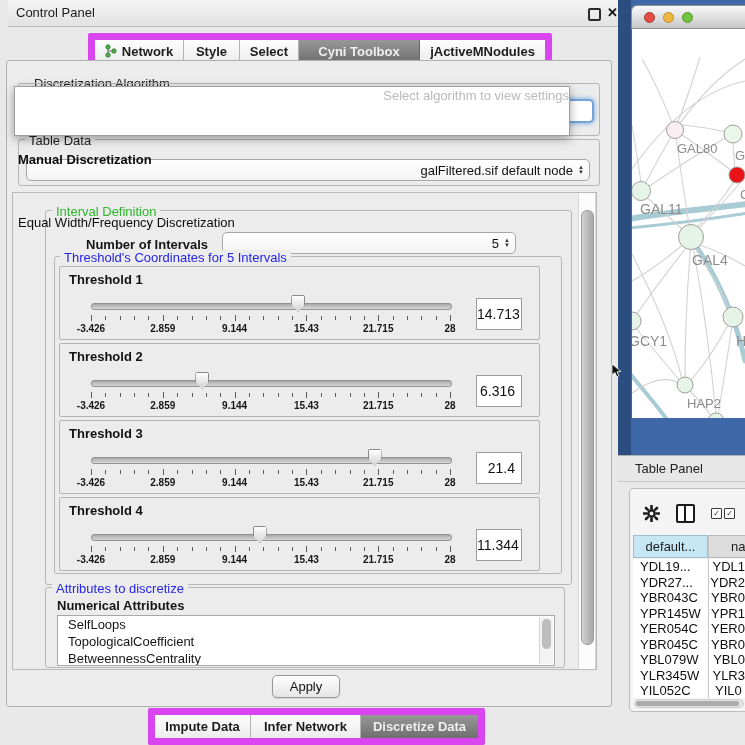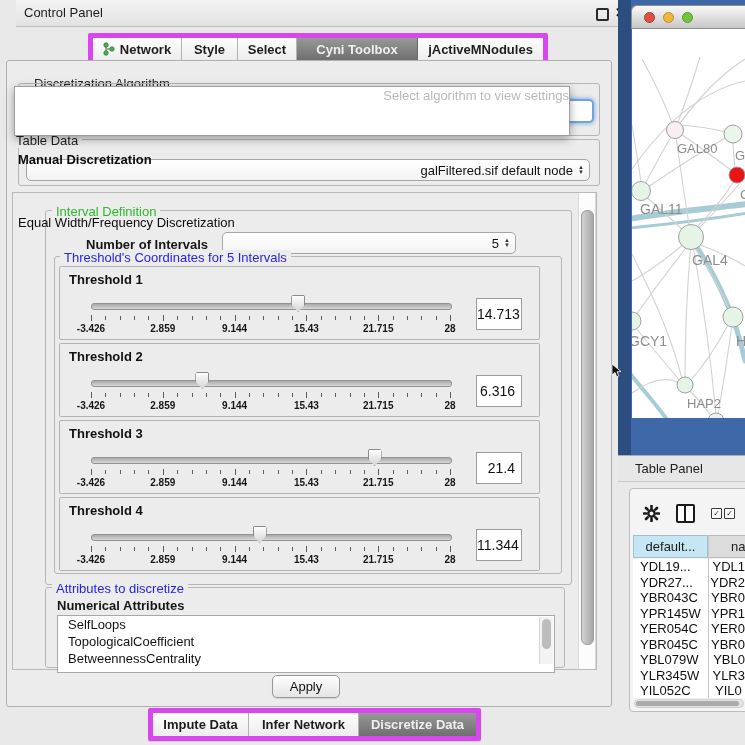--- a/index.html
+++ b/index.html
@@ -2,27 +2,27 @@
 <html><head>
 <meta charset="utf-8">
 <style>
   html,body{margin:0;padding:0;background:#cfcfcf;}
   .screen{position:relative;width:745px;height:745px;background:#e7e7e7;
     font-family:"Liberation Sans",sans-serif;overflow:hidden;-webkit-font-smoothing:antialiased;}
   .abs{position:absolute;}
 
   
   .lp{position:absolute;left:0;top:0;width:618px;height:745px;background:#e9e9e9;}
-  .lp-titlebar{position:absolute;left:16px;top:0;width:618px;height:26px;
+  .lp-titlebar{position:absolute;left:8px;top:0;width:618px;height:26px;
     background:linear-gradient(#f4f4f4,#e2e2e2);border-bottom:1px solid #bfbfbf;}
   .lp-title{position:absolute;left:8px;top:5px;font-size:13px;color:#1b1b1b;}
   .float-ico{position:absolute;left:580px;top:8px;width:9px;height:9px;border:2px solid #2a2a2a;border-radius:2px;}
   .close-ico{position:absolute;left:599px;top:5px;font-size:13px;font-weight:bold;color:#111;}
 
-  .segctl{position:absolute;display:flex;border:5px solid #d946ef;border-radius:2px;overflow:hidden;
+  .segctl{position:absolute;display:flex;border:7px solid #d946ef;border-radius:2px;overflow:hidden;
     box-shadow:0 1px 1px rgba(0,0,0,.12);background:#fff;}
   .seg{display:flex;align-items:center;justify-content:center;gap:5px;
     background:linear-gradient(#fefefe,#ececec);border-right:1px solid #b3b3b3;
     font-size:13px;font-weight:bold;color:#1d1d1d;height:100%;box-sizing:border-box;}
   .seg:last-child{border-right:none;}
   .seg.sel{background:linear-gradient(#989898,#6f6f6f);color:#efefef;border-right-color:#6a6a6a;}
 
   .content-frame{position:absolute;left:6px;top:60px;width:604px;height:645px;
     background:#ececec;border:1px solid #b0b0b0;border-radius:3px;}
 
@@ -60,21 +60,21 @@
     background:linear-gradient(#a9a9a9,#d8d8d8);border:1px solid #929292;}
   .thumb{position:absolute;top:28px;width:14px;height:17px;
     background:linear-gradient(#fdfdfd,#d6d6d6);border:1px solid #8a8a8a;box-sizing:border-box;
     clip-path:polygon(10% 0,90% 0,100% 12%,100% 55%,50% 100%,0 55%,0 12%);}
   .tick{position:absolute;width:1px;background:#5a5a5a;}
   .ticklab{position:absolute;top:56px;transform:translateX(-50%);font-size:10px;font-weight:bold;color:#161616;}
   .vfield{position:absolute;left:416px;top:31px;width:46px;height:32px;background:#fff;
     border:1px solid #9c9c9c;box-sizing:border-box;font-size:14px;color:#111;
     text-align:right;line-height:30px;padding-right:6px;}
 
-  .attr-list{position:absolute;left:57px;top:615px;width:498px;height:58px;background:#fff;
+  .attr-list{position:absolute;left:57px;top:615px;width:498px;height:51px;background:#fff;
     border:1px solid #a8a8a8;box-sizing:border-box;overflow:hidden;}
   .attr-item{font-size:13px;color:#141414;line-height:17px;padding-left:10px;white-space:nowrap;}
   .lsb{position:absolute;right:1px;top:1px;width:13px;height:47px;background:#f3f3f3;border-left:1px solid #d5d5d5;}
   .lsb-thumb{position:absolute;left:2px;top:2px;width:9px;height:30px;background:#bdbdbd;border-radius:5px;}
 
   .btn{position:absolute;background:linear-gradient(#fefefe,#e5e5e5);border:1px solid #979797;
     border-radius:5px;font-size:13px;color:#111;display:flex;align-items:center;justify-content:center;
     box-shadow:0 1px 1px rgba(0,0,0,.1);box-sizing:border-box;}
 
   
@@ -158,21 +158,21 @@
     <div class="grp" style="left:18px;top:83px;width:582px;height:53px;z-index:1;"></div>
     <div class="focus-combo"></div>
 
     <div class="popup">
       <div class="hint">Select algorithm to view settings</div>
       <div class="it b">Manual Discretization</div>
       <div class="it">Equal Width/Frequency Discretization</div>
     </div>
 
     <div class="grp" style="left:18px;top:139px;width:582px;height:47px;"></div>
-    <span class="grp-label" style="left:12px;top:133px;">Table Data</span>
+    <span class="grp-label" style="left:25px;top:133px;">Table Data</span>
     <div class="combo" style="left:26px;top:159px;width:564px;height:22px;">
       <span class="cv">galFiltered.sif default node</span>
       <span class="stepper">
           <span>▲</span>
           <span>▼</span>
         </span>
     </div>
 
     <div class="scrollpane"></div>
     <div class="vsb"></div>

